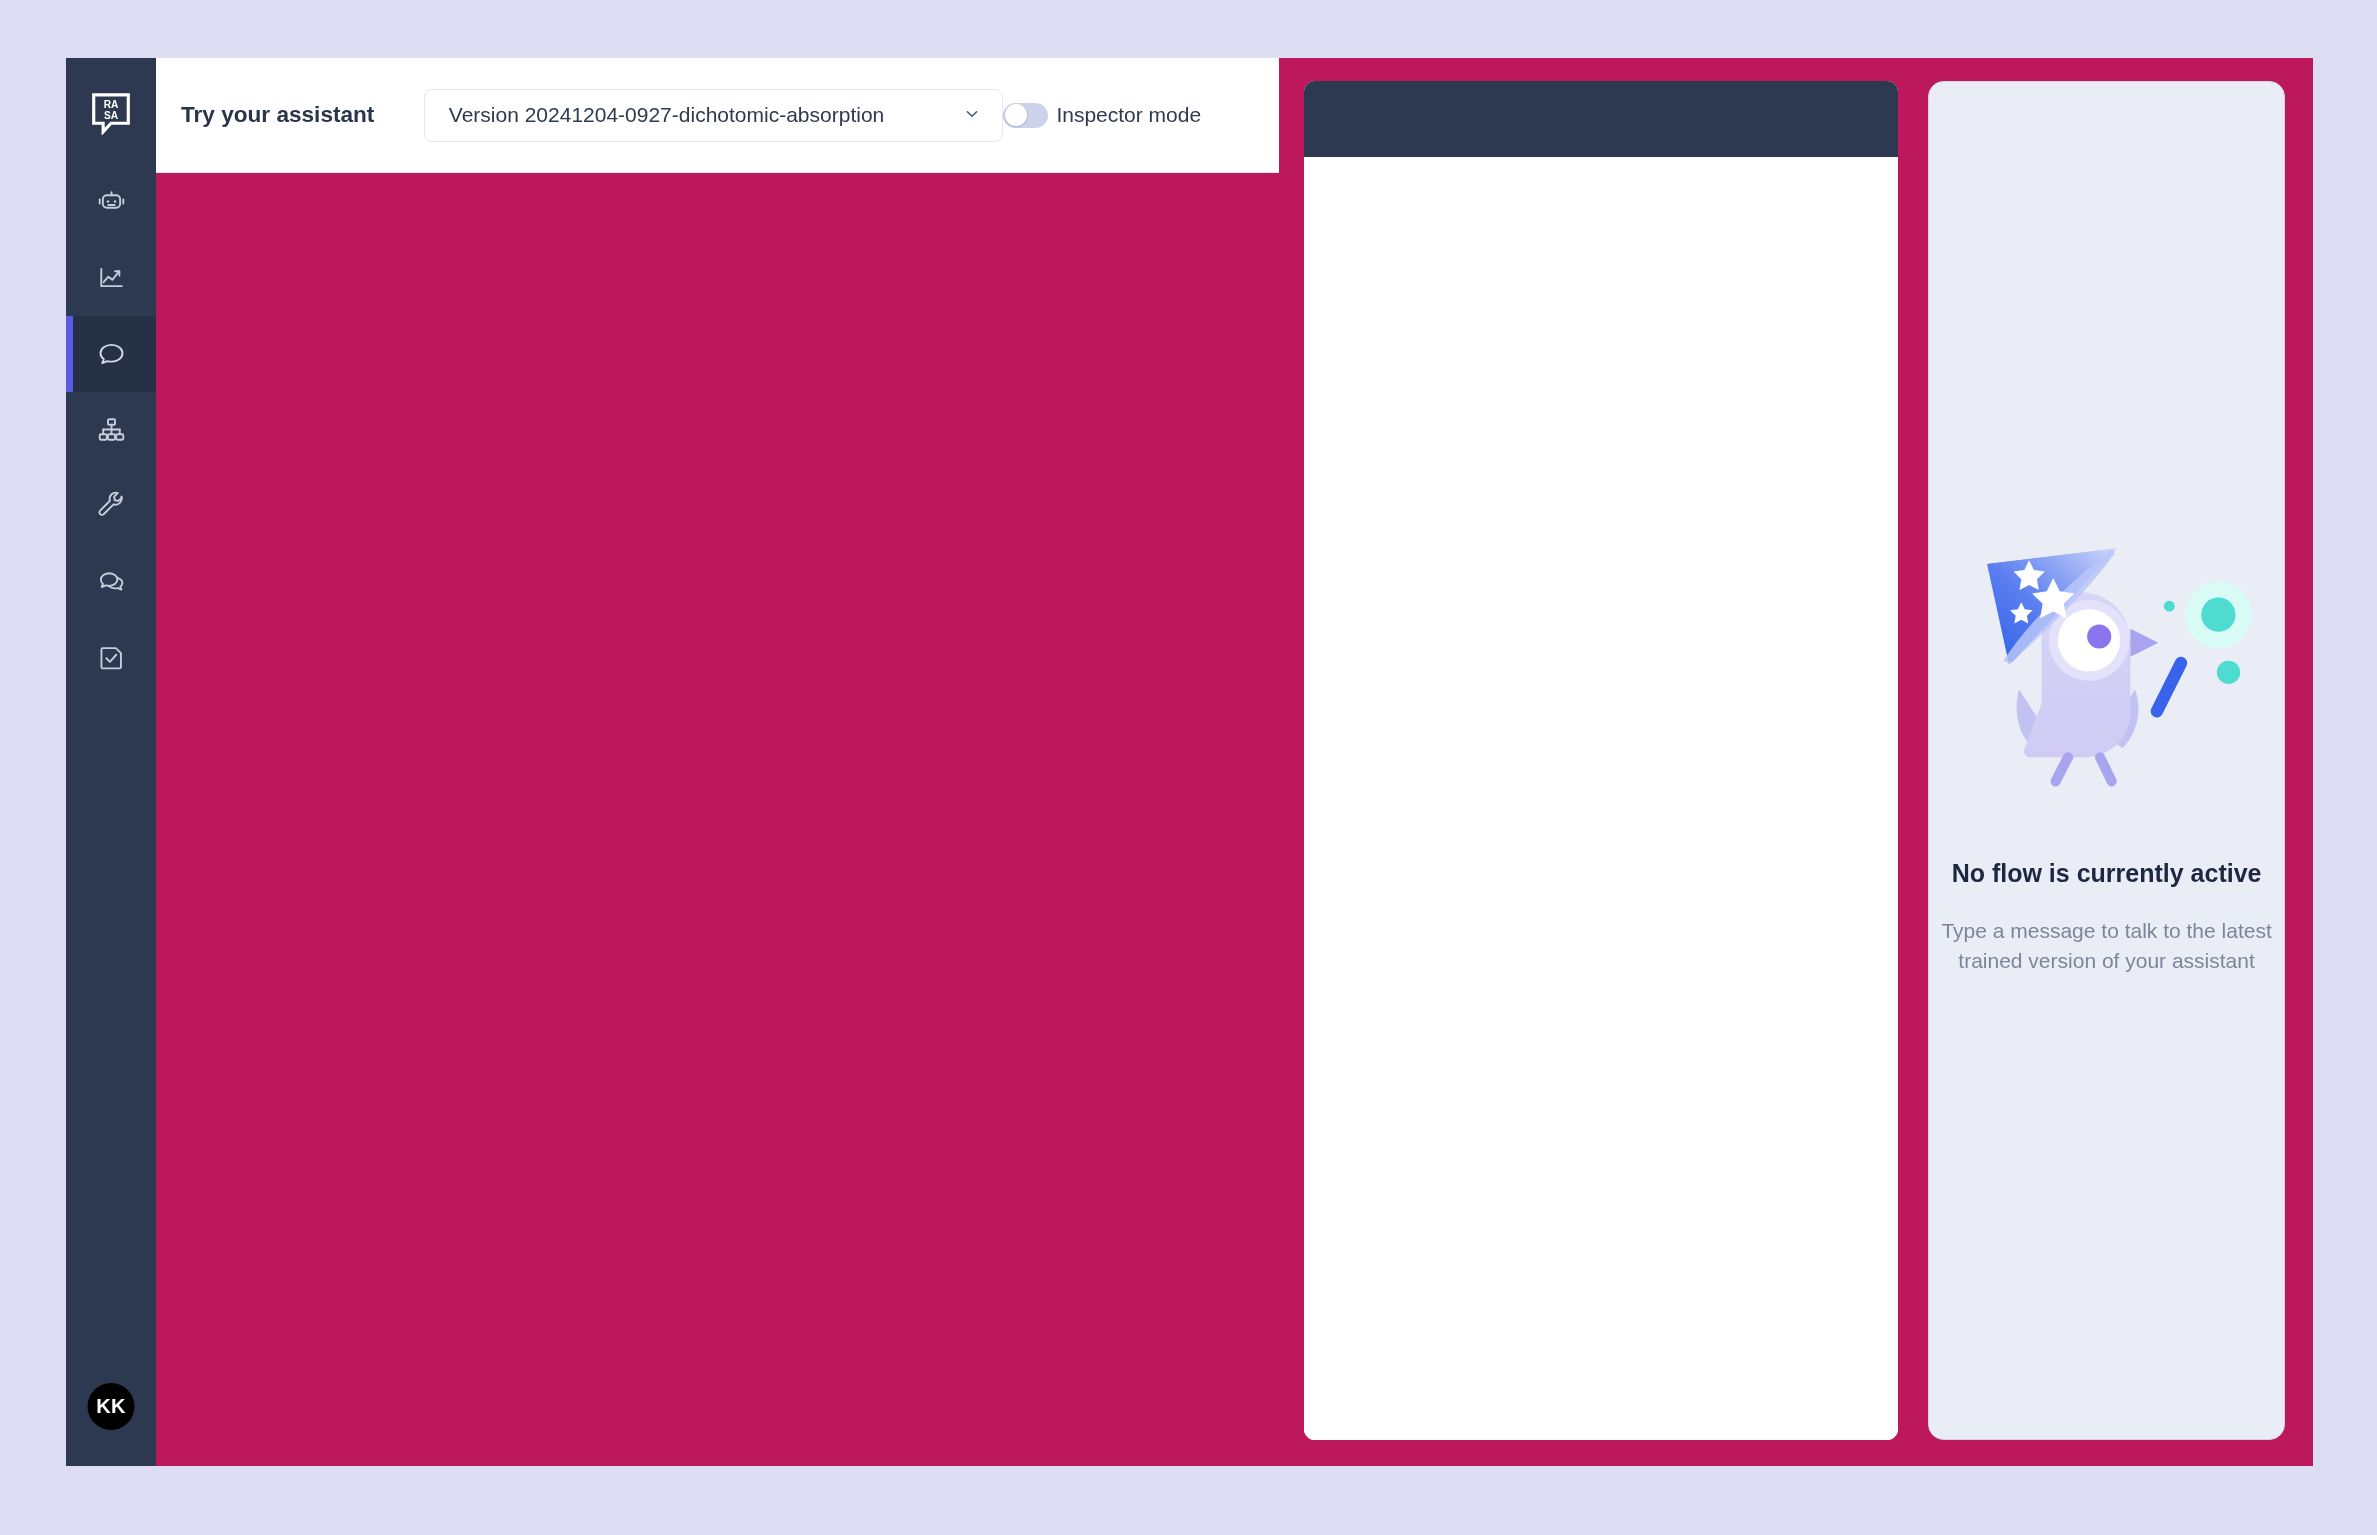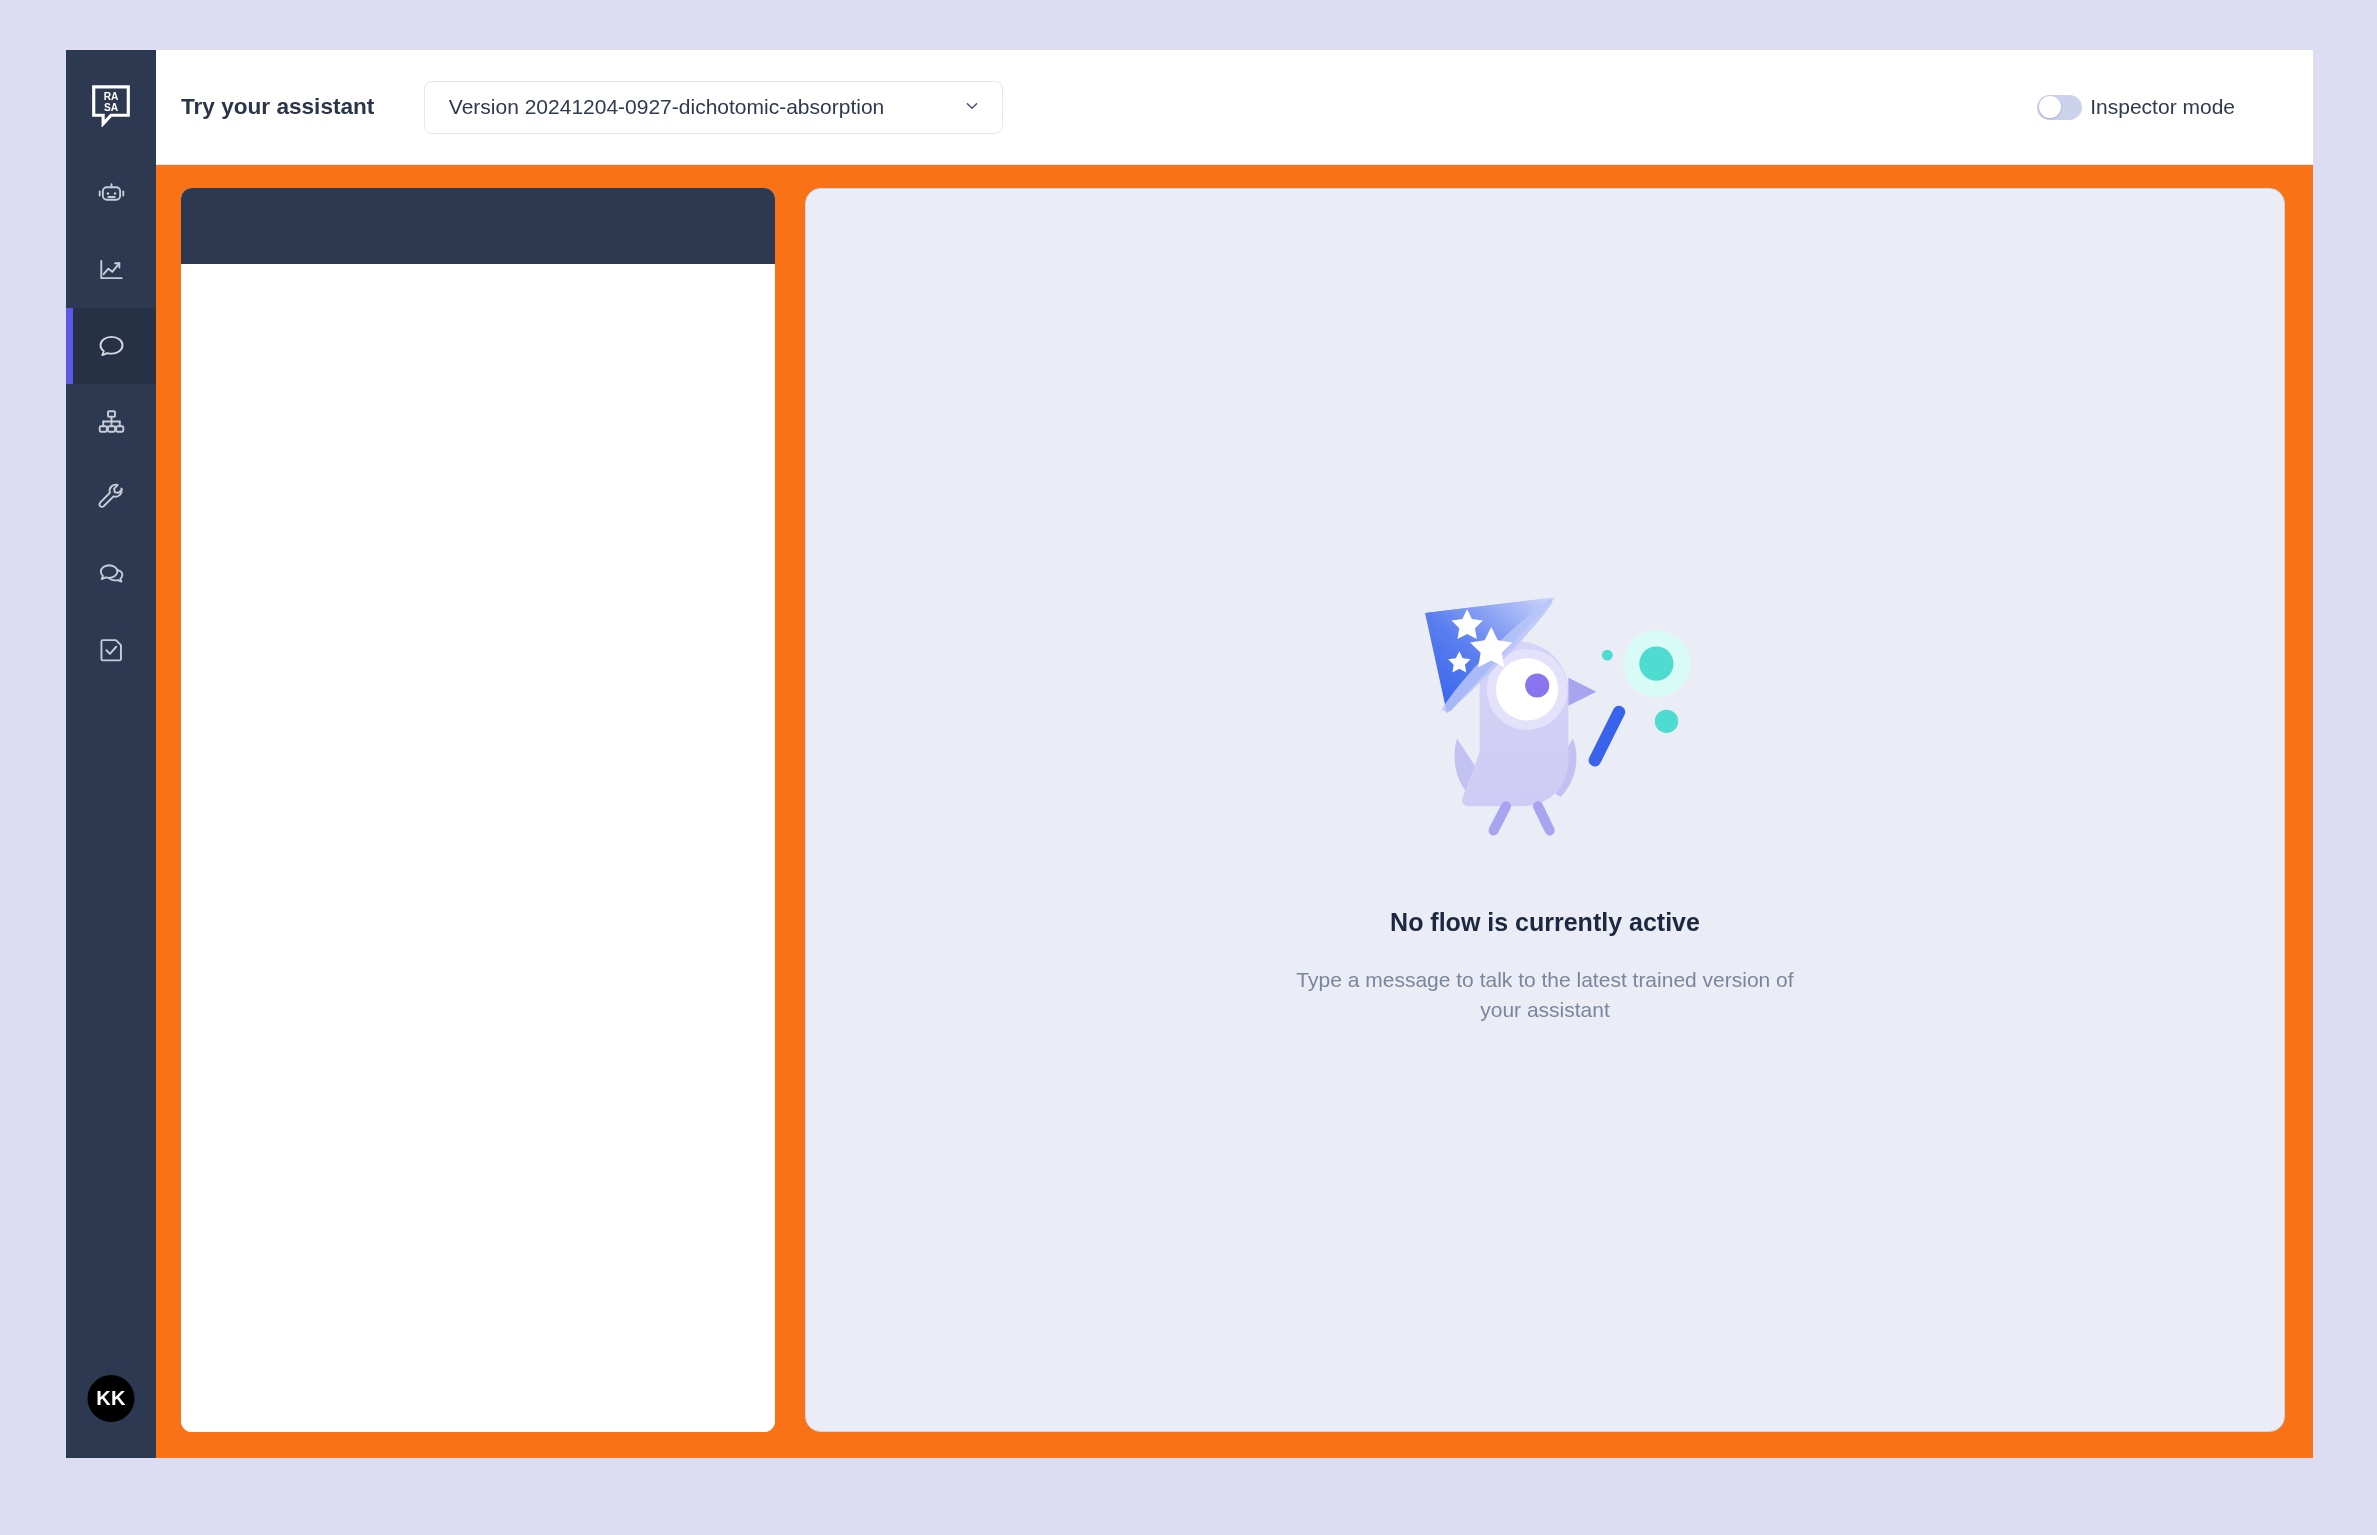--- a/index.html
+++ b/index.html
@@ -9,21 +9,21 @@
     height: 1535px;
     background: #dcdcf2;
     font-family: "Liberation Sans", sans-serif;
     overflow: hidden;
   }
 
   
   #app-shell {
     position: absolute;
     left: 66px;
-    top: 50px;
+    top: 58px;
     width: 2247px;
     height: 1408px;
     display: flex;
     background: #ffffff;
   }
 
   
   #sidebar {
     width: 90px;
     flex: 0 0 90px;
@@ -80,23 +80,23 @@
     align-items: center;
     justify-content: center;
     letter-spacing: 0.4px;
     cursor: pointer;
   }
 
   
   #main-column {
     flex: 1 1 auto;
     display: flex;
-    flex-direction: column;
+    flex-direction: row;
     min-width: 0;
-    background: #f97316;
+    background: #be185d;
   }
 
   
   #topbar {
     height: 115px;
     flex: 0 0 115px;
     background: #ffffff;
     border-bottom: 1.6px solid #e4e8f2;
     display: flex;
     align-items: center;

